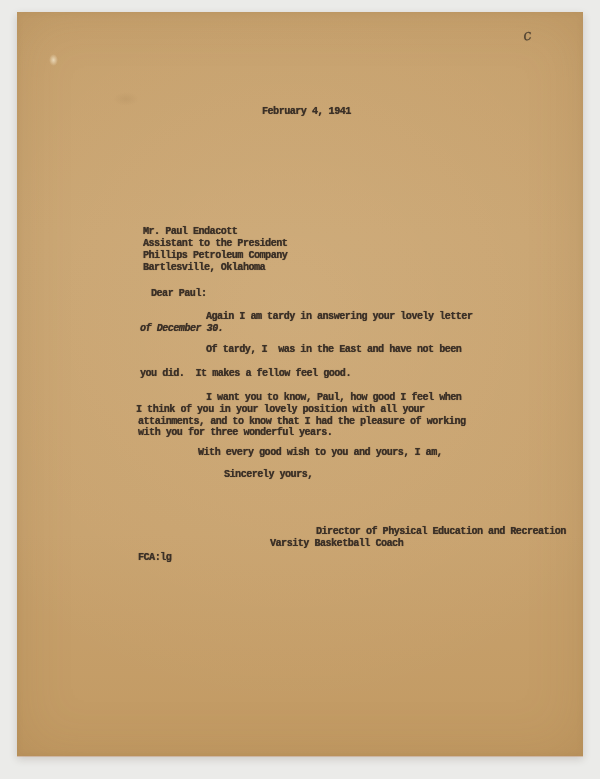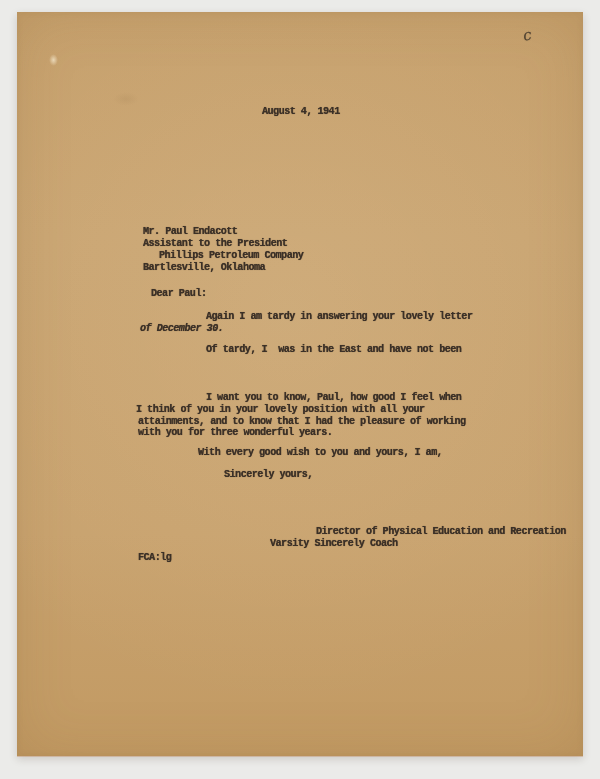--- a/index.html
+++ b/index.html
@@ -53,21 +53,21 @@
     font-style:italic;
     font-size:15px;
     color:rgba(72,60,46,.85);
     transform:rotate(-10deg);
     text-shadow:0 0 .8px rgba(72,60,46,.5);
   }
   
   .l-date {left:245px;top:94px;}
   .l-addr0{left:126px;top:214px;}
   .l-addr1{left:126px;top:226px;}
-  .l-addr2{left:142px;top:238px;font-family:Liberation Mono, monospace;}
+  .l-addr2{left:126px;top:238px;font-family:Liberation Mono, monospace;}
   .l-addr3{left:126px;top:250px;}
   .l-sal  {left:134px;top:276px;}
   .l-b0   {left:189px;top:299px;}
   .l-b1   {left:123px;top:311px;font-style:italic;}
   .l-b2   {left:189px;top:332px;}
   .l-b3   {left:123px;top:344px;}
   .l-b4   {left:123px;top:356px;}
   .l-b5   {left:189px;top:380px;}
   .l-b6   {left:119px;top:392px;}
   .l-b7   {left:121px;top:404px;}
@@ -82,39 +82,40 @@
 <body>
 
 <div class="scan">
   <div class="paper">
 
     <span class="fleck fleck-light"></span>
     <span class="fleck fleck-smudge"></span>
 
     <span class="pencil-mark">c</span>
 
-    <div class="line l-date">August 4, 1941</div>
+    <div class="line l-date">February 4, 1941</div>
 
     <div class="line l-addr0">Mr. Paul Endacott</div>
     <div class="line l-addr1">Assistant to the President</div>
     <div class="line l-addr2">Phillips Petroleum Company</div>
     <div class="line l-addr3">Bartlesville, Oklahoma</div>
 
     <div class="line l-sal">Dear Paul:</div>
 
     <div class="line l-b0">Again I am tardy in answering your lovely letter</div>
     <div class="line l-b1">of December 30.</div>
     <div class="line l-b2">Of tardy, I  was in the East and have not been</div>
+    <div class="line l-b4">you did.  It makes a fellow feel good.</div>
     <div class="line l-b5">I want you to know, Paul, how good I feel when</div>
     <div class="line l-b6">I think of you in your lovely position with all your</div>
     <div class="line l-b8">with you for three wonderful years.</div>
     <div class="line l-b7">attainments, and to know that I had the pleasure of working</div>
 
     <div class="line l-close">With every good wish to you and yours, I am,</div>
     <div class="line l-vale">Sincerely yours,</div>
 
     <div class="line l-sig0">Director of Physical Education and Recreation</div>
-    <div class="line l-sig1">Varsity Sincerely Coach</div>
+    <div class="line l-sig1">Varsity Basketball Coach</div>
 
     <div class="line l-ref">FCA:lg</div>
 
   </div>
 </div>
 
 </body></html>

